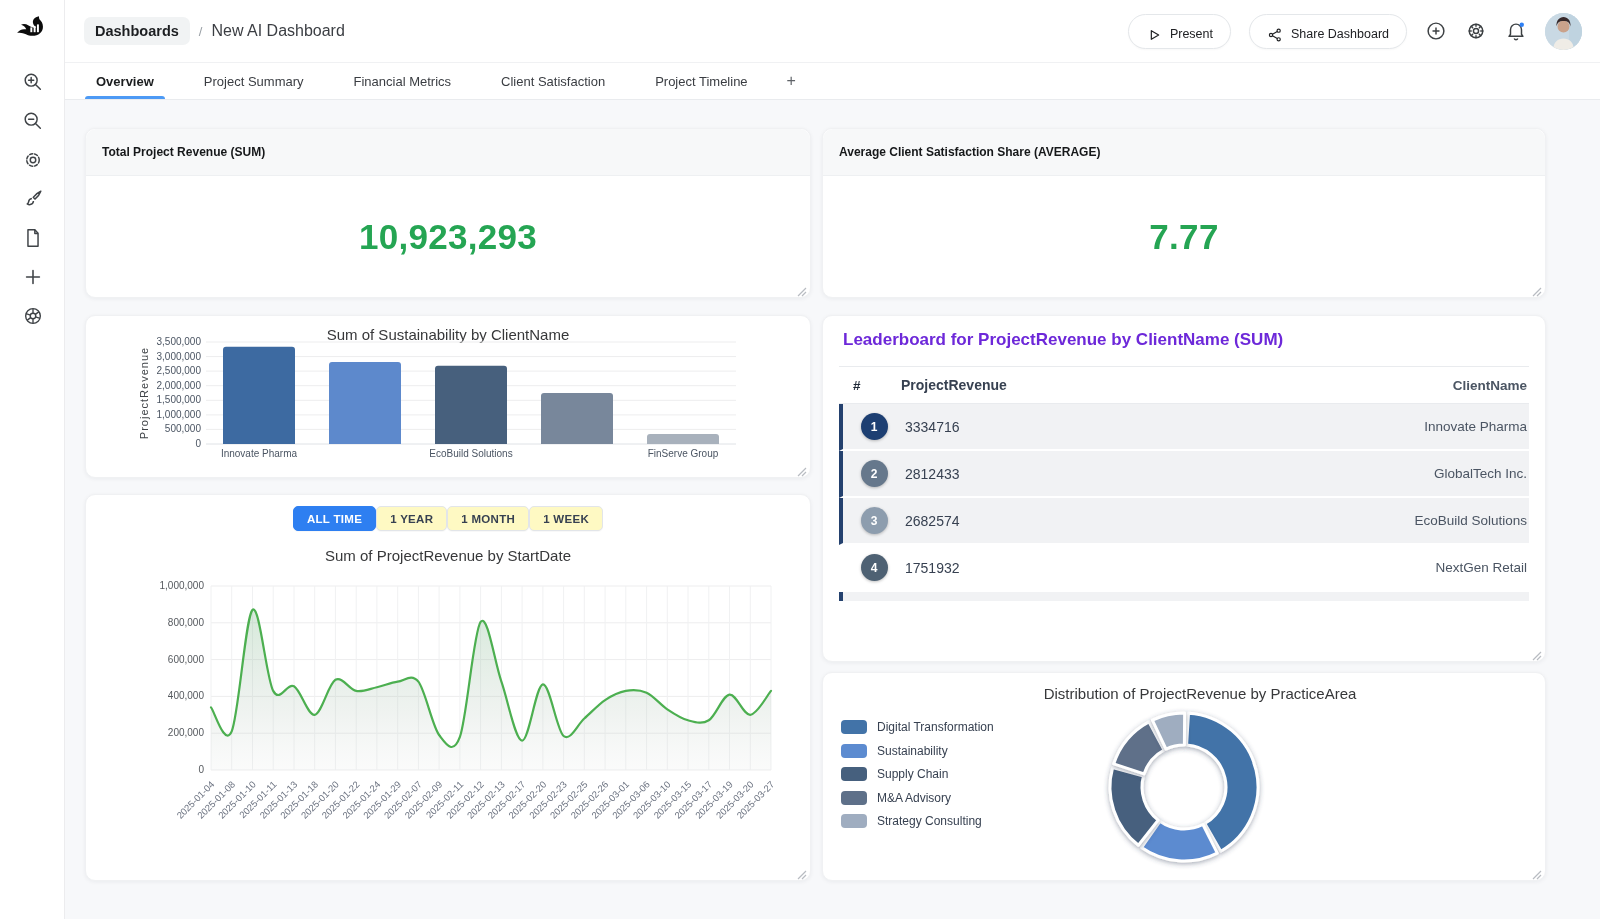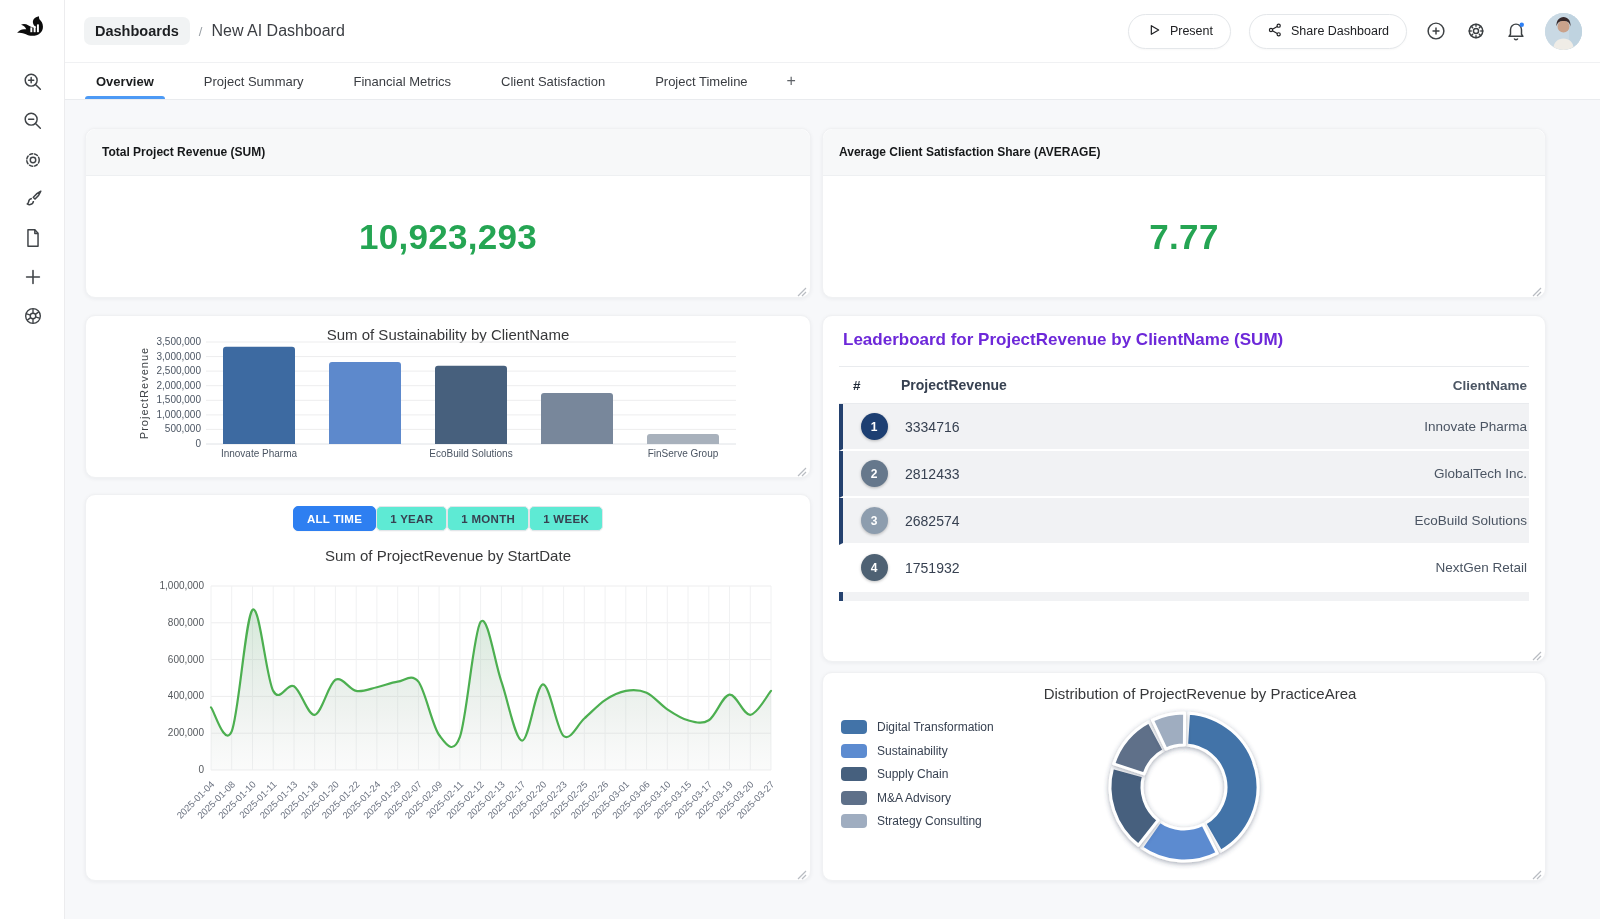--- a/index.html
+++ b/index.html
@@ -12,21 +12,21 @@
   .side-icon { width:40px; height:39px; display:flex; align-items:center; justify-content:center; cursor:pointer; color:#3f4347; }
   .side-icon svg { width:22px; height:22px; }
 
   
   .header { position:absolute; left:65px; top:0; right:0; height:63px; background:#fff; border-bottom:1px solid #f0f1f3; display:flex; align-items:center; z-index:20;gap:46px; }
   .crumbs { display:flex; align-items:center; margin-left:19px; gap:9px; }
   .crumb-root { font-size:14.5px; font-weight:700; color:#1c1e21; background:#f1f3f4; padding:6px 11px; border-radius:7px; cursor:pointer; }
   .crumb-sep { color:#9aa0a6; font-size:13px; }
   .crumb-current { font-size:16px; color:#3b3e43; }
   .header-right { margin-left:auto; margin-right:18px; display:flex; align-items:center; gap:18px; }
-  .pill-btn { display:flex; align-items:center; gap:8px; height:35px; padding:4px 17px; border:1px solid #e4e7ea; border-radius:18px; background:#fff; font-size:12.5px; color:#202124; cursor:pointer; box-shadow:0 1px 2px rgba(0,0,0,.03); }
+  .pill-btn { display:flex; align-items:flex-start; gap:8px; height:35px; padding:12px 17px; border:1px solid #e4e7ea; border-radius:18px; background:#fff; font-size:12.5px; color:#202124; cursor:pointer; box-shadow:0 1px 2px rgba(0,0,0,.03); }
   .pill-btn svg { width:16px; height:16px; }
   .hicon { width:22px; height:22px; color:#3c4043; cursor:pointer; position:relative; }
   .hicon svg { width:22px; height:22px; }
   .avatar { width:37px; height:37px; border-radius:50%; overflow:hidden; cursor:pointer; background:#cfdde6; position:relative; }
 
   
   .tabbar { position:absolute; left:65px; top:63px; right:0; height:37px; background:#fff; border-bottom:1px solid #e9ebee; display:flex; align-items:stretch; padding-left:6px; z-index:20; }
   .tab { position:relative; display:flex; align-items:center; padding:0 25px; font-size:13px; color:#3a3d42; cursor:pointer; }
   .tab.active { color:#1b1d1f; font-weight:700; }
   .tab.active::after { content:""; position:absolute; left:14px; right:14px; bottom:0; height:3px; background:#4d9af5; border-radius:3px 3px 0 0; }
@@ -49,21 +49,21 @@
   .lb-row.hl { background:#f1f2f4; border-left:4px solid #24416e; }
   .lb-row:not(.hl) { border-left:4px solid transparent; }
   .col-rank { width:62px; display:flex; justify-content:center; }
   .col-rev { flex:1; font-size:14px; color:#374151; }
   .col-client { width:118px; text-align:right; font-size:13.5px; color:#4b5563; line-height:21px; padding-right:2px; }
   .badge { width:27px; height:27px; border-radius:50%; color:#fff; font-size:12px; font-weight:700; display:flex; align-items:center; justify-content:center; box-shadow:0 1px 3px rgba(0,0,0,.25); }
   .lb-sliver { height:9px; background:#f1f2f4; border-left:4px solid #24416e; }
 
   
   .filters { position:absolute; left:0; right:0; top:11px; display:flex; justify-content:center; gap:0; }
-  .fbtn { height:25px; padding:0 13px; display:flex; align-items:center; font-size:11.5px; font-weight:700; letter-spacing:.3px; color:#374151; background:#5eead4; border:1px solid #e2e5e9; border-radius:5px; cursor:pointer; box-shadow:0 1px 1px rgba(0,0,0,.03); }
+  .fbtn { height:25px; padding:0 13px; display:flex; align-items:center; font-size:11.5px; font-weight:700; letter-spacing:.3px; color:#374151; background:#fef9c3; border:1px solid #e2e5e9; border-radius:5px; cursor:pointer; box-shadow:0 1px 1px rgba(0,0,0,.03); }
   .fbtn.active { background:#2e7ff1; border-color:#2e7ff1; color:#fff; }
 
   
   .legend { position:absolute; left:18px; top:47px; display:flex; flex-direction:column; gap:9.5px; }
   .legend-item { display:flex; align-items:center; gap:10px; }
   .swatch { width:26px; height:14px; border-radius:4px; }
   .legend-label { font-size:12px; color:#374151; }
 
   svg text { font-family:"Liberation Sans",sans-serif; }
 </style>

